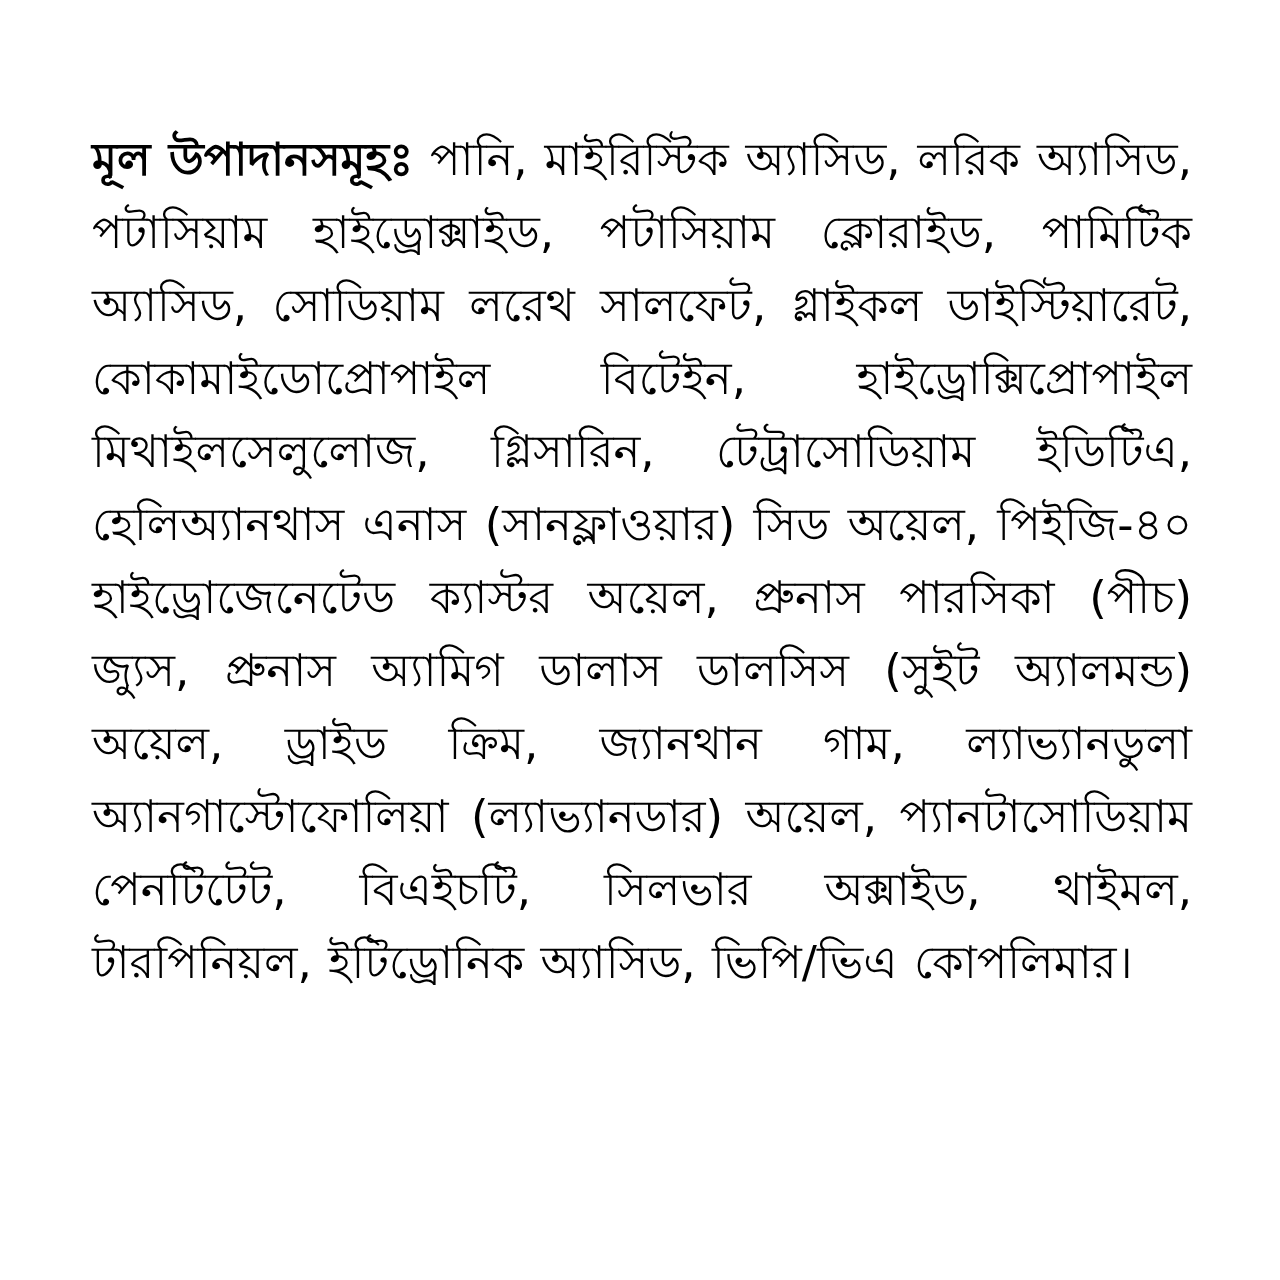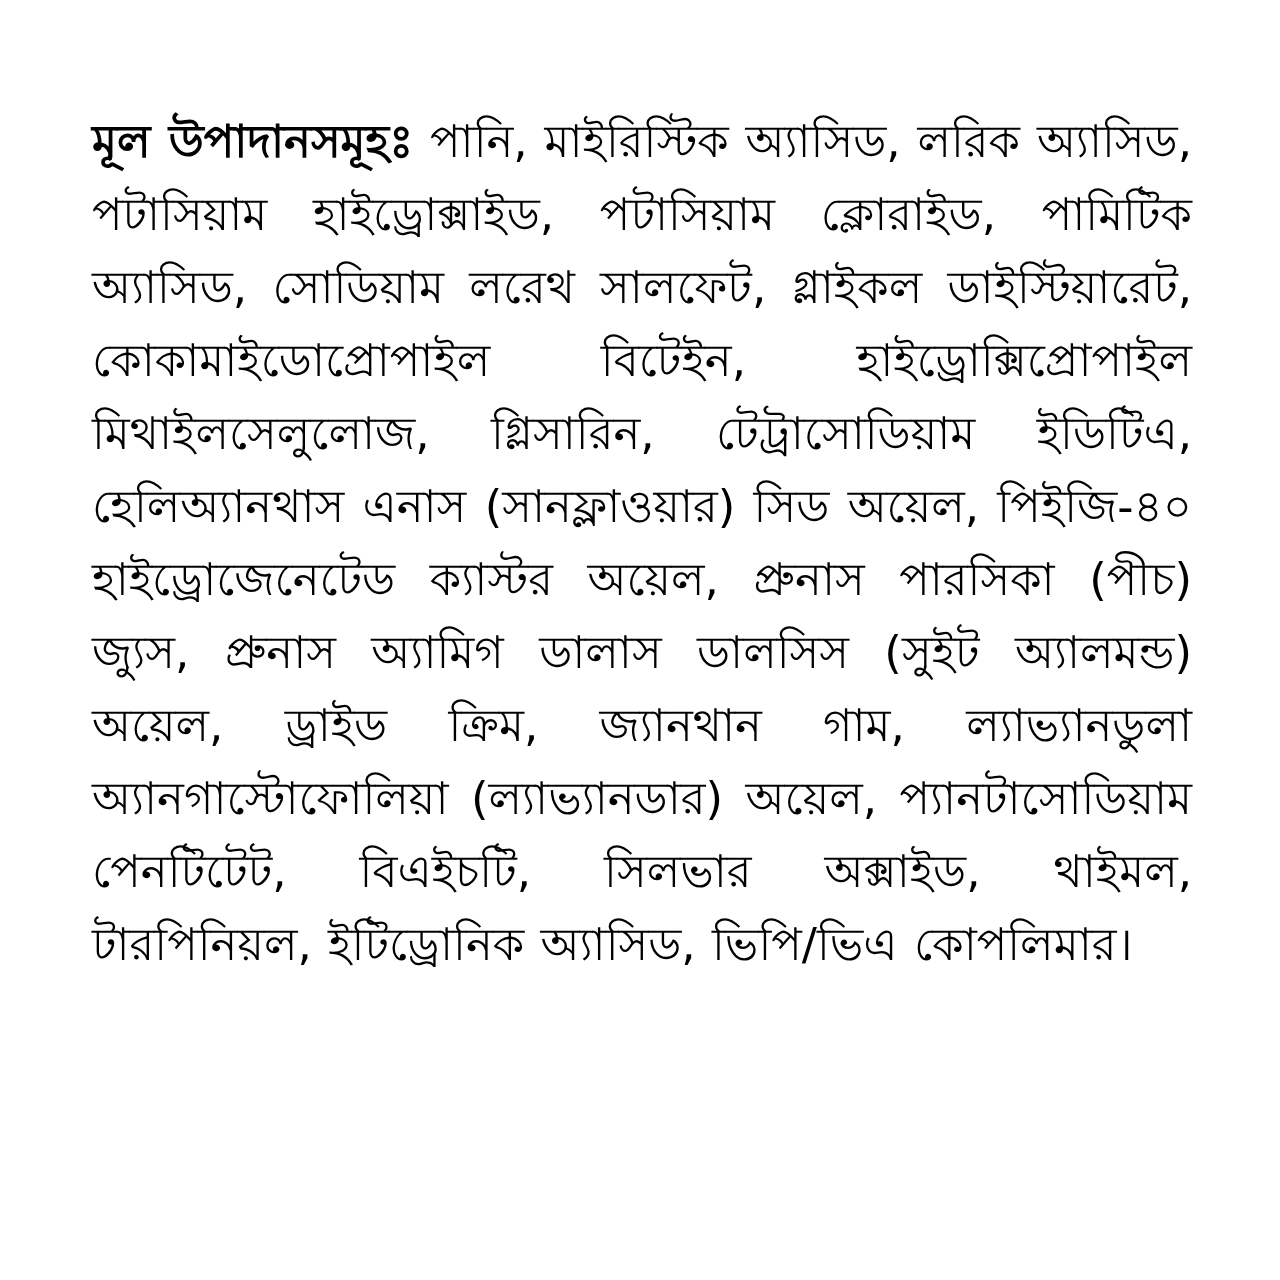--- a/index.html
+++ b/index.html
@@ -10,23 +10,22 @@
   body {
     width: 1280px;
     height: 1280px;
     overflow: hidden;
     font-family: "DejaVu Sans", "Liberation Sans", sans-serif;
   }
   .page {
     box-sizing: border-box;
     width: 1280px;
     height: 990px;
-    padding: 44px 88px 60px 92px;
+    padding: 78px 88px 60px 92px;
     background: #ffffff;
-    margin-top: 16px;
   }
   .ingredients-paragraph {
     color: #000000;
     font-size: 45px;
     line-height: 73px;
     text-align: justify;
     text-justify: inter-word;
     word-spacing: 2px;
     letter-spacing: 0px;
     font-family: "DejaVu Sans", "Liberation Sans", sans-serif;

